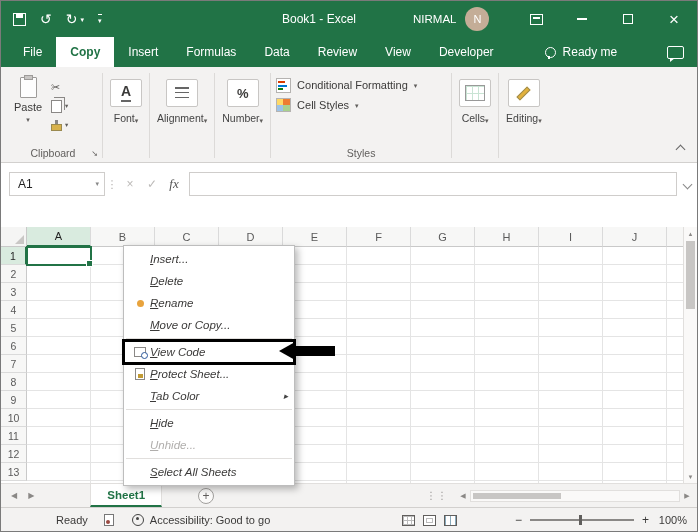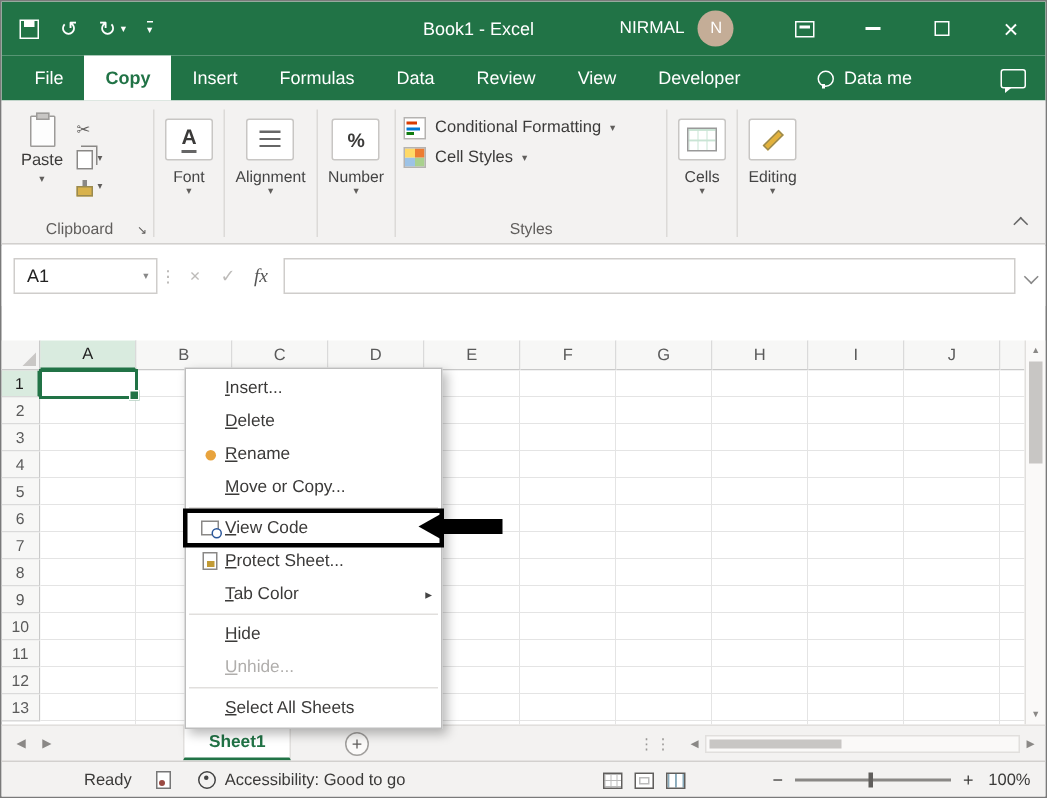--- a/index.html
+++ b/index.html
@@ -56,21 +56,21 @@
   .rbl{font-size:11px;color:#3b3a39;}
   .small-col{display:flex;flex-direction:column;gap:5px;padding-top:7px;}
   .sbtn{display:flex;align-items:center;gap:3px;height:14px;}
   .ic-cut{font-size:11px;color:#605E5C;line-height:1;}
   .ic-copy{width:9px;height:11px;border:1px solid #8a8886;background:#fff;box-shadow:2px -2px 0 0 #F3F2F1,3px -3px 0 0 #8a8886;}
   .ic-brush{width:9px;height:5px;background:#D8B24C;border:1px solid #9a8a50;position:relative;margin-top:4px;}
   .ic-brush::before{content:"";position:absolute;left:3px;top:-5px;width:3px;height:4px;background:#8a8886;}
   .chev2{font-size:6.5px;color:#605E5C;line-height:1;}
   .g-big{display:flex;flex-direction:column;align-items:center;gap:5px;padding:10px 6px 0;}
   .icbox{width:30px;height:26px;border:1px solid #C8C6C4;background:#fff;border-radius:2px;display:flex;align-items:center;justify-content:center;}
-  .glabel{font-size:10.5px;color:#444;display:flex;gap:0;align-items:center;white-space:nowrap;flex-direction:column;}
+  .glabel{font-size:10.5px;color:#444;display:flex;gap:0;align-items:flex-end;white-space:nowrap;}
   .ic-font{font-weight:bold;font-size:14px;color:#3b3a39;border-bottom:2px solid #666;line-height:1.1;}
   .ic-align{width:14px;height:12px;background:repeating-linear-gradient(to bottom,#666 0 1.6px,transparent 1.6px 4.8px);}
   .ic-number{font-weight:bold;font-size:13px;color:#3b3a39;}
   .ic-cells{width:18px;height:14px;background-color:#fff;border:1px solid #999;background-image:linear-gradient(to right,#c9e4d4 1px,transparent 1px),linear-gradient(to bottom,#c9e4d4 1px,transparent 1px);background-size:6px 7px;}
   .ic-edit{width:3px;height:13px;background:#E2B13C;border:1px solid #9a8a50;transform:rotate(45deg);}
   .g-styles{width:178px;display:flex;flex-direction:column;padding:6px 4px 0;}
   .style-btn{display:flex;align-items:center;gap:6px;height:20px;font-size:11px;color:#3b3a39;white-space:nowrap;}
   .ic-cf{width:13px;height:13px;border:1px solid #b5b3b1;background:
       linear-gradient(#D83B01,#D83B01) 1px 2px/7px 2px no-repeat,
       linear-gradient(#0078D4,#0078D4) 1px 6px/9px 2px no-repeat,
@@ -106,21 +106,21 @@
   .sel-box{position:absolute;left:-1px;top:-1px;width:66px;height:20px;border:2px solid var(--green);box-sizing:border-box;}
   .fill-handle{position:absolute;right:-3px;bottom:-3px;width:5px;height:5px;background:var(--green);border:1px solid #fff;}
   .vscroll{position:absolute;right:0;top:0;width:14px;bottom:0;background:#FAF9F8;border-left:1px solid #E1DFDD;box-sizing:border-box;}
   .vs-arrow{height:13px;display:flex;align-items:center;justify-content:center;color:#8a8886;font-size:6px;}
   .vs-arrow.down{position:absolute;bottom:0;left:0;right:0;}
   .vs-thumb{position:absolute;top:14px;left:2px;right:2px;height:68px;background:#C8C6C4;}
 
   
   .sheetbar{position:absolute;left:0;top:482px;width:100%;height:24px;background:var(--ribbon-bg);display:flex;align-items:center;border-top:1px solid #E1DFDD;box-sizing:border-box;}
   .tab-nav{display:flex;gap:11px;margin-left:10px;color:#8a8886;font-size:8px;}
-  .sheet-tab{margin-left:88px;height:100%;background:#fff;display:flex;align-items:center;padding:0 16px;color:var(--green);font-weight:bold;font-size:11.5px;border-bottom:2px solid var(--green);border-left:1px solid #E1DFDD;border-right:1px solid #E1DFDD;box-sizing:border-box;}
+  .sheet-tab{margin-left:56px;height:100%;background:#fff;display:flex;align-items:center;padding:0 16px;color:var(--green);font-weight:bold;font-size:11.5px;border-bottom:2px solid var(--green);border-left:1px solid #E1DFDD;border-right:1px solid #E1DFDD;box-sizing:border-box;}
   .add-sheet{margin-left:36px;width:16px;height:16px;border:1px solid #A19F9D;border-radius:50%;color:#605E5C;display:flex;align-items:center;justify-content:center;font-size:12px;background:#FBFAF9;box-sizing:border-box;line-height:1;}
   .tab-dots{margin-left:auto;color:#9a9896;font-size:10px;letter-spacing:1px;margin-right:8px;}
   .hscroll{display:flex;align-items:center;margin-right:3px;}
   .hs-arrow{width:14px;text-align:center;color:#8a8886;font-size:7px;}
   .hs-track{width:210px;height:12px;background:#FAF9F8;border:1px solid #E1DFDD;position:relative;box-sizing:border-box;}
   .hs-thumb{position:absolute;left:2px;top:2px;width:88px;height:6px;background:#C8C6C4;}
 
   
   .statusbar{position:absolute;left:0;top:506px;width:100%;height:25px;background:var(--ribbon-bg);border-top:1px solid var(--line);display:flex;align-items:center;font-size:11px;color:#3b3a39;box-sizing:border-box;}
   .sb-ready{margin-left:10px;padding-left:45px;}
@@ -135,21 +135,21 @@
   .vw.normal{background-image:linear-gradient(to right,#bbb 1px,transparent 1px),linear-gradient(to bottom,#bbb 1px,transparent 1px);background-size:4px 4px;}
   .vw.layout{background:#fff;box-shadow:inset 0 0 0 2px #fff,inset 0 0 0 3px #bbb;}
   .vw.pbreak{background-image:linear-gradient(to right,#8ab 1px,transparent 1px);background-size:5px 100%;}
   .zoom{display:flex;align-items:center;gap:8px;}
   .zminus,.zplus{font-size:12px;color:#3b3a39;}
   .ztrack{width:104px;height:2px;background:#8A8886;position:relative;}
   .zthumb{position:absolute;left:49px;top:-4px;width:3px;height:10px;background:#605E5C;}
   .zpct{min-width:30px;text-align:right;}
 
   
-  .ctx{position:absolute;left:122px;top:244px;width:172px;background:#fff;border:1px solid #BDBDBD;box-shadow:3px 3px 7px rgba(0,0,0,.28);padding:2px 0;z-index:40;box-sizing:border-box;}
+  .ctx{position:absolute;left:122px;top:244px;width:172px;background:#fff;border:1px solid #BDBDBD;box-shadow:3px 3px 7px rgba(0,0,0,.28);padding:2px 0;z-index:40;box-sizing:border-box;font-style:italic;}
   .mi{height:22px;display:flex;align-items:center;font-size:11.5px;color:#3b3a39;padding:0 6px;box-sizing:border-box;}
   .mi-icon{width:20px;flex:none;display:flex;align-items:center;justify-content:center;}
   .mi-label u{text-decoration:underline;}
   .mi.disabled{color:#B0AEAC;}
   .mi.highlight{outline:3px solid #000;outline-offset:-1px;}
   .mi-sub{margin-left:auto;font-size:9px;color:#444;}
   .msep{height:1px;background:#E1DFDD;margin:2px 2px;}
   .ic-rename{width:7px;height:7px;border-radius:50%;background:#E8A33D;}
   .ic-view-code{width:12px;height:10px;border:1px solid #8a8886;background:#fff;position:relative;box-sizing:border-box;}
   .ic-view-code::after{content:"";position:absolute;right:-3px;bottom:-3px;width:5px;height:5px;border:1.5px solid #2B579A;border-radius:50%;background:#fff;}
@@ -203,21 +203,21 @@
         <div class="rtab active">Copy</div>
         <div class="rtab">Insert</div>
         <div class="rtab">Formulas</div>
         <div class="rtab">Data</div>
         <div class="rtab">Review</div>
         <div class="rtab">View</div>
         <div class="rtab">Developer</div>
       </div>
     <div class="tellme">
       <span class="bulb"></span>
-      <span>Data me</span>
+      <span>Ready me</span>
     </div>
     <span class="comment-ic"></span>
   </div>
 
   <div class="ribbon">
     <div class="rgroup g-clip">
       <div class="clip-top">
         <div class="paste-btn">
           <span class="ic-clipboard"></span>
           <span class="rbl">Paste</span>

